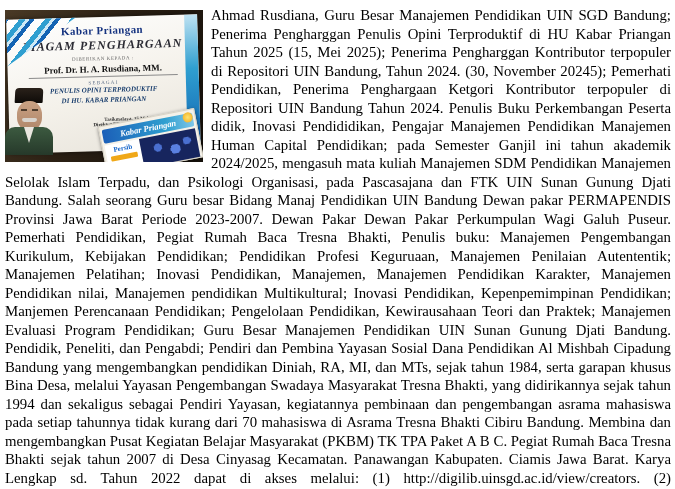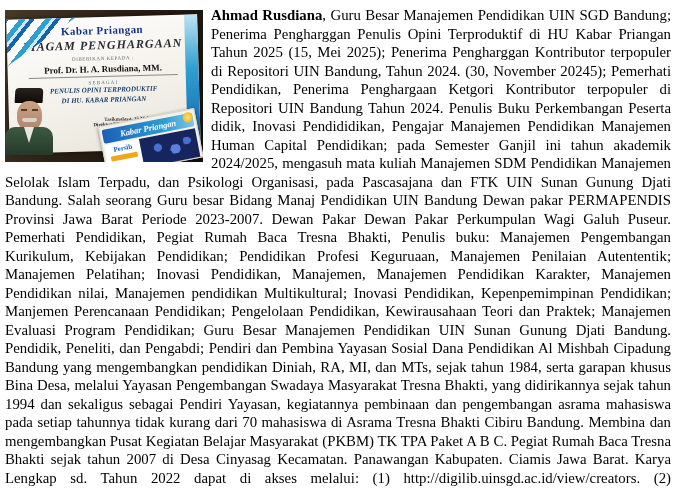--- a/index.html
+++ b/index.html
@@ -132,21 +132,21 @@
       radial-gradient(circle at 60% 55%, #5a80e0 0 5px, transparent 5px),
       radial-gradient(circle at 82% 35%, #4a6fd0 0 4px, transparent 4px),
       #17255e; }
 
   
   .bio {
     margin:0;
     font-size:14.8px; line-height:18.5px;
     text-align:justify; color:#000;
   }
-  .bio b { font-weight:bold; }
+  .bio b { font-weight:normal; }
 </style>
 </head>
 <body>
 
 <div class="page">
 
   <div class="fig">
     <div class="cert">
       <div class="deco-tl"></div>
       <div class="deco-r"></div>

